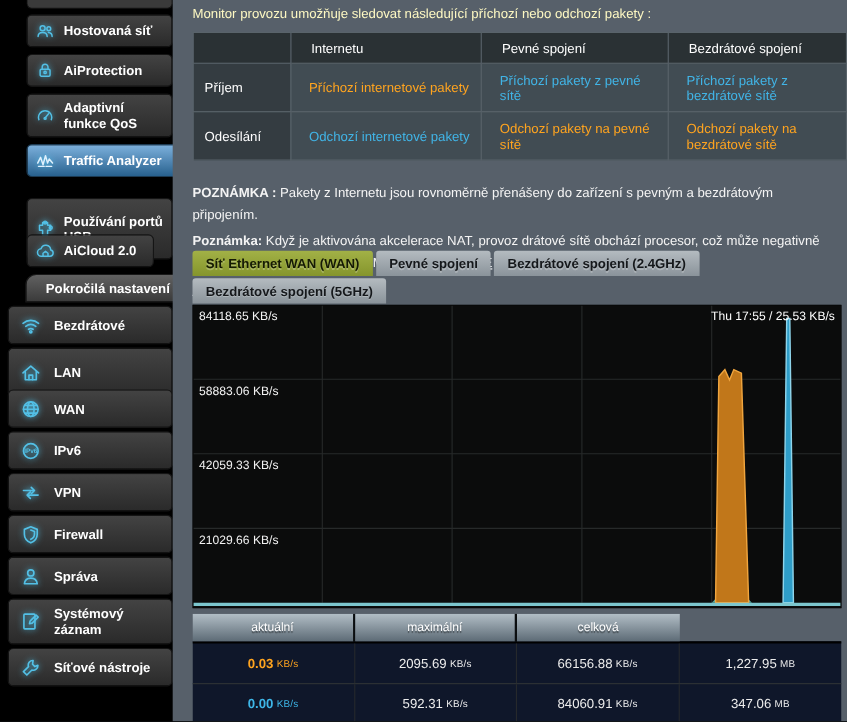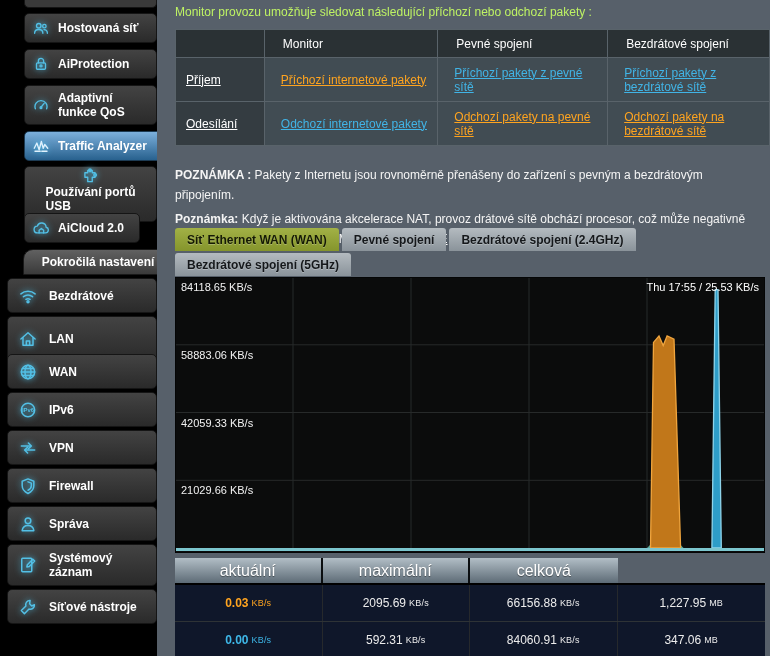--- a/index.html
+++ b/index.html
@@ -22,27 +22,27 @@
     background:linear-gradient(#616161,#3a3a3a);
     border:1px solid #191919; border-radius:10px 10px 0 0; box-sizing:border-box;
     color:#fff; font-weight:bold; font-size:12px;
     display:flex; align-items:center; justify-content:center;
   }
   .partial-item { position:absolute; left:24px; top:0; width:133px; height:8px;
     background:#3a3a3a; border:1px solid #151515; border-top:none; border-radius:0 0 5px 5px; box-sizing:border-box; cursor:pointer; }
 
   
   .content-panel { position:absolute; left:157px; top:0; width:613px; height:656px; background:#57606 6; background:#57606a; }
-  .intro { position:absolute; left:18px; top:5px; width:588px; color:#bef264; font-size:12px; }
+  .intro { position:absolute; left:18px; top:5px; width:588px; color:#fef9c3; font-size:12px; }
 
   
   .pkt-table { position:absolute; left:18px; top:29px; border-collapse:collapse; font-size:12px; color:#fff;
     border:1px solid #20262a; }
   .pkt-table th { background:#2a3134; font-weight:normal; text-align:left; padding:0 6px 0 18px; height:27px; border:1px solid #59636a; }
-  .pkt-table td { border:1px solid #59636a; height:43px; padding:0 8px 0 16px;text-decoration:underline; }
+  .pkt-table td { border:1px solid #59636a; height:43px; padding:0 8px 0 16px; }
   .pkt-table td.rowlabel { background:#343c41; padding-left:10px; }
   .pkt-table td.cell { background:#414c53; }
   .txt-orange { color:#ffa41f; }
   .txt-cyan { color:#41b4e6; }
 
   
   .notes { position:absolute; left:18px; top:165px; width:590px; color:#f4f4f4; font-size:12px; }
   .notes p { margin:0 0 4px 0; line-height:20px; }
   .notes a { color:#fff; }
   .faq { font-weight:bold; }
@@ -58,21 +58,21 @@
   .tab.active { background:linear-gradient(#a2b146,#85952c); color:#151a04; }
 
   
   .chart-wrap { position:absolute; left:18px; top:277px; width:590px; height:276px; }
 
   
   .stats { position:absolute; left:18px; top:558px; width:590px; height:98px; overflow:hidden; }
   .stats-header { display:grid; grid-template-columns:repeat(4,1fr); height:25px; }
   .stats-header .hcell {
     background:linear-gradient(#b2bec6,#5d6b76); border-right:2px solid #0b0e10;
-    color:#fff; font-size:16px; display:flex; align-items:center; justify-content:center;
+    color:#fff; font-size:11px; display:flex; align-items:center; justify-content:center;
     text-shadow:0 1px 1px rgba(0,0,0,.45);
   }
   .stats-header .hcell:last-child { border-right:none; }
   .stats-row { display:grid; grid-template-columns:repeat(4,1fr); height:36px; background:#0f172a; border-top:2px solid #000; }
   .stats-row + .stats-row { border-top:1px solid #2e3336; }
   .stats-row .vcell { display:flex; align-items:center; justify-content:center; color:#ececec; font-size:12px; border-right:1px solid #26292c; }
   .stats-row .vcell:last-child { border-right:none; }
   .stats-row .unit { font-size:9px; margin-left:3px; letter-spacing:.2px; }
 </style>
 </head>
@@ -126,21 +126,21 @@
             <svg width="18" height="18" viewBox="0 0 24 24" fill="none" stroke="currentColor" stroke-width="1.8" stroke-linecap="round" stroke-linejoin="round">
               <path d="M3 15l3.5-7 3 9 3-11 2.5 9 2-5 4 5"></path>
               <path d="M4 19h7"></path>
               <path d="M13 19h7"></path>
             </svg>
           </span>
           <span class="side-label">
             <div>Traffic Analyzer</div>
           </span>
         </div>
-        <div class="side-item" style="left: 24px; top: 166px; width: 133px; height: 56px; flex-direction: column;">
+        <div class="side-item" style="left: 24px; top: 180px; width: 133px; height: 56px;">
           <span class="icon-wrap" style="margin: 0px 8px 0px 7px;">
             <svg width="18" height="18" viewBox="0 0 24 24" fill="none" stroke="currentColor" stroke-width="1.8" stroke-linecap="round" stroke-linejoin="round">
               <path d="M9 4.5h6v3.2h3.8v6h-3.8v5.8H9v-5.8H5.2v-6H9z"></path>
               <circle cx="12" cy="4.5" r="1.8"></circle>
               <circle cx="18.8" cy="10.6" r="1.8"></circle>
             </svg>
           </span>
           <span class="side-label">
             <div>Používání portů</div>
             <div>USB</div>
@@ -268,21 +268,21 @@
       </div>
   </div>
 
   <div class="content-panel">
     <div class="intro">Monitor provozu umožňuje sledovat následující příchozí nebo odchozí pakety :</div>
 
     <table class="pkt-table">
       <thead>
           <tr id="pkt-head">
             <th style="width: 70px;"></th>
-            <th style="width: 178px;">Monitor</th>
+            <th style="width: 178px;">Internetu</th>
             <th style="width: 178px;">Pevné spojení</th>
             <th style="width: 162px;">Bezdrátové spojení</th>
           </tr>
         </thead>
       <tbody id="pkt-body">
           <tr>
             <td class="rowlabel">Příjem</td>
             <td class="cell txt-orange">Příchozí internetové pakety</td>
             <td class="cell txt-cyan">Příchozí pakety z pevné sítě</td>
             <td class="cell txt-cyan">Příchozí pakety z bezdrátové sítě</td>

